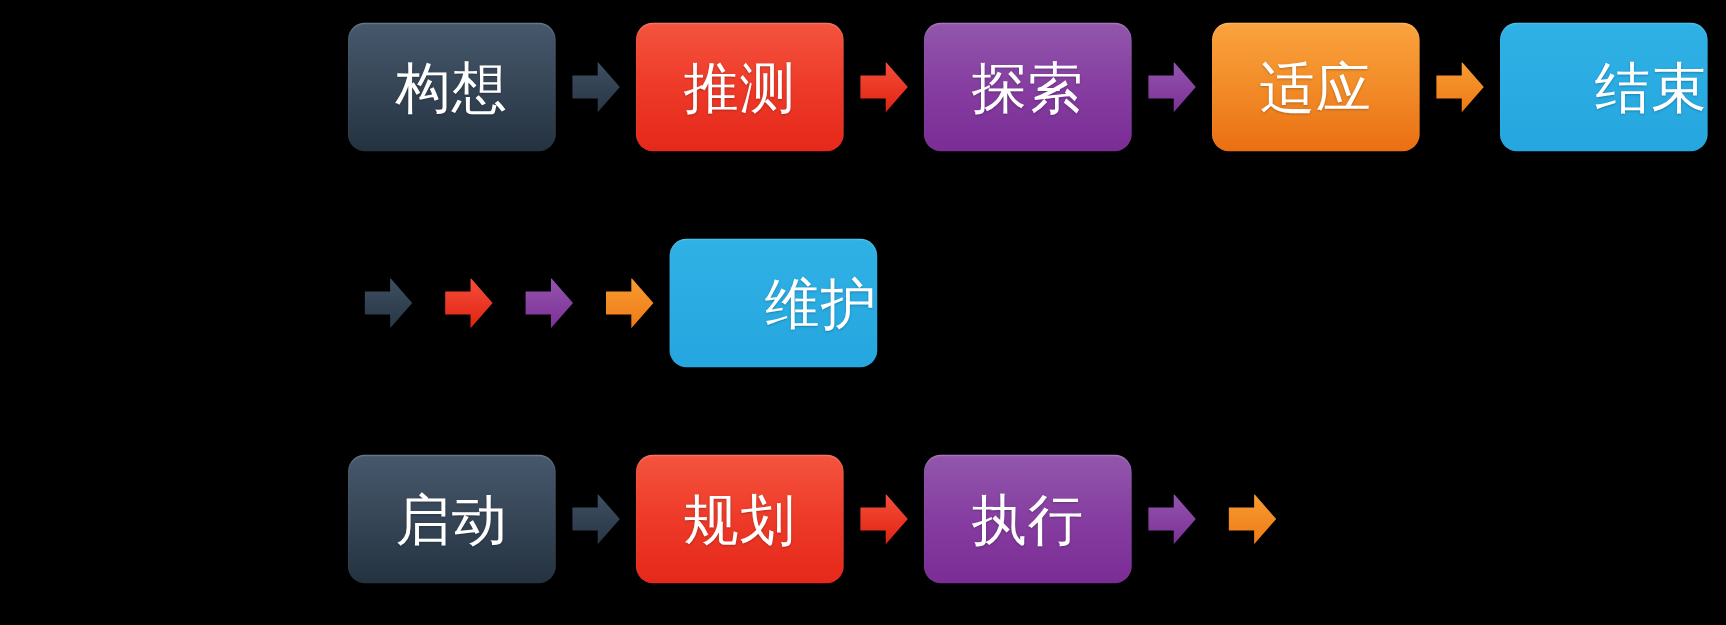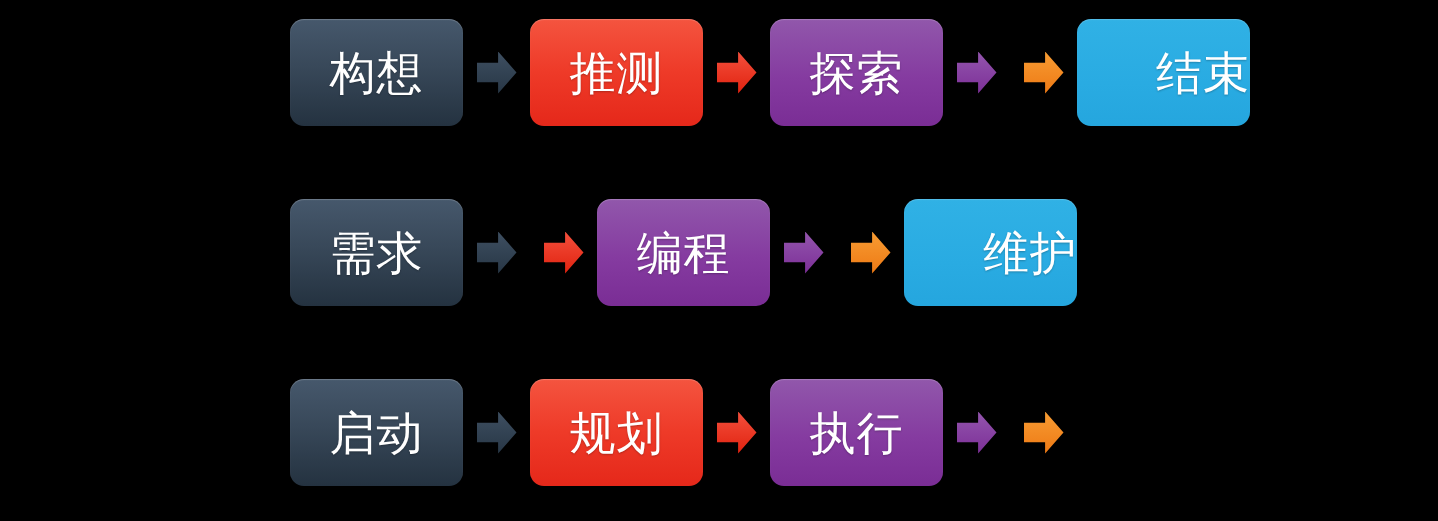--- a/index.html
+++ b/index.html
@@ -88,41 +88,38 @@
       </div>
       <div class="arrow-zone">
           <div class="flow-arrow a-red"></div>
         </div>
       <div class="flow-step c-purple">
         <span>探索</span>
       </div>
       <div class="arrow-zone">
           <div class="flow-arrow a-purple"></div>
         </div>
+      <div class="flow-step c-orange">
+        <span>适应</span>
+      </div>
       <div class="arrow-zone">
           <div class="flow-arrow a-orange"></div>
         </div>
       <div class="flow-step c-blue">
         <span>结束</span>
       </div>
     </div>
 
     <div class="flow-row">
-      <div class="flow-step c-slate">
-        <span>需求</span>
-      </div>
       <div class="arrow-zone">
           <div class="flow-arrow a-slate"></div>
         </div>
       <div class="arrow-zone">
           <div class="flow-arrow a-red"></div>
         </div>
-      <div class="flow-step c-purple">
-        <span>编程</span>
-      </div>
       <div class="arrow-zone">
           <div class="flow-arrow a-purple"></div>
         </div>
       <div class="arrow-zone">
           <div class="flow-arrow a-orange"></div>
         </div>
       <div class="flow-step c-blue">
         <span>维护</span>
       </div>
     </div>

